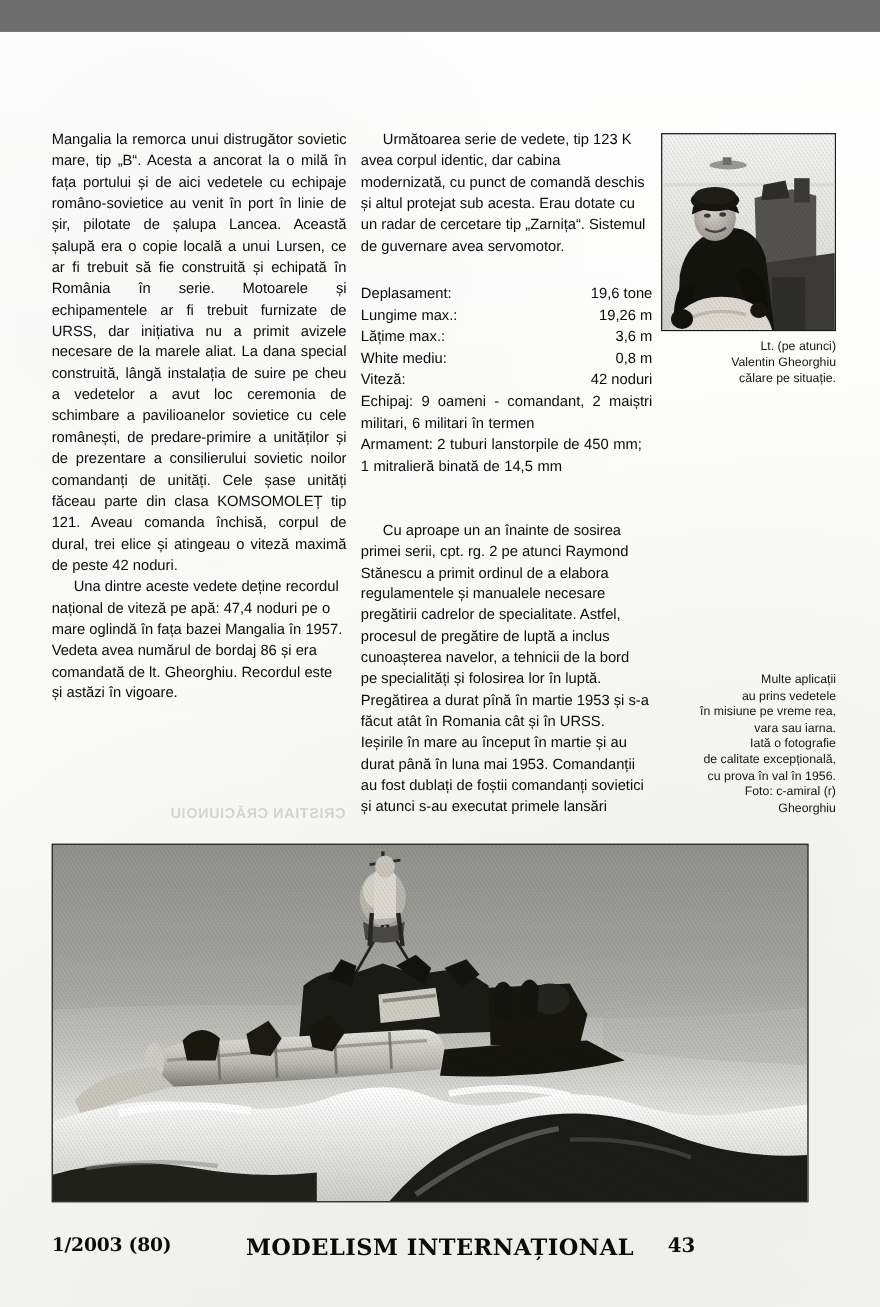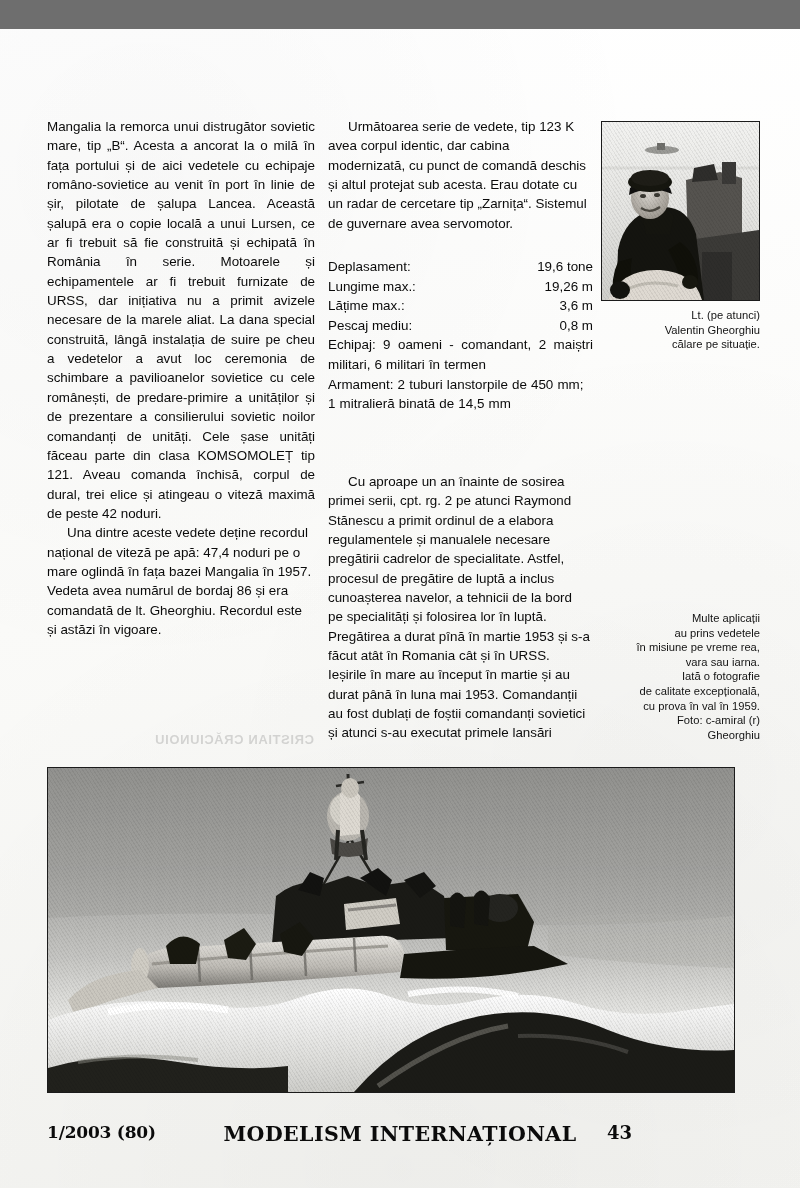--- a/index.html
+++ b/index.html
@@ -165,22 +165,26 @@
     </div>
     <div class="spec-row">
       <span class="spec-label">Lungime max.:</span>
       <span class="spec-value">19,26 m</span>
     </div>
     <div class="spec-row">
       <span class="spec-label">Lățime max.:</span>
       <span class="spec-value">3,6 m</span>
     </div>
     <div class="spec-row">
-      <span class="spec-label">Pescaj mediu:</span>
+      <span class="spec-label">White mediu:</span>
       <span class="spec-value">0,8 m</span>
+    </div>
+    <div class="spec-row">
+      <span class="spec-label">Viteză:</span>
+      <span class="spec-value">42  noduri</span>
     </div>
     <div class="spec-line">Echipaj: 9 oameni - comandant, 2 maiștri militari, 6 militari în termen</div>
     <div class="spec-line">Armament: 2 tuburi lanstorpile de 450 mm; 1 mitralieră binată de 14,5 mm</div>
   </div>
 
   <div class="col" id="col-right-bottom">
     <p class="indent">Cu aproape un an înainte de sosirea primei serii, cpt. rg. 2 pe atunci Raymond Stănescu a primit ordinul de a elabora regulamentele și manualele necesare pregătirii cadrelor de specialitate. Astfel, procesul de pregătire de luptă a inclus cunoașterea navelor, a tehnicii de la bord pe specialități și folosirea lor în luptă. Pregătirea a durat pînă în martie 1953 și s-a făcut atât în Romania cât și în URSS. Ieșirile în mare au început în martie și au durat până în luna mai 1953. Comandanții au fost dublați de foștii comandanți sovietici și atunci s-au executat primele lansări</p>
   </div>
 
   <div class="photo" id="photo-officer">
@@ -236,21 +240,21 @@
   <div class="caption" id="caption-officer" style="white-space: pre-line;">Lt. (pe atunci)
 Valentin Gheorghiu
 călare pe situație.</div>
 
   <div class="caption" id="caption-photo" style="white-space: pre-line;">Multe aplicații
 au prins vedetele
 în misiune pe vreme rea,
 vara sau iarna.
 Iată o fotografie
 de calitate excepțională,
-cu prova în val în 1959.
+cu prova în val în 1956.
 Foto: c-amiral (r)
 Gheorghiu</div>
 
   <div id="bleed-through">CRISTIAN CRĂCIUNOIU</div>
 
   <div class="photo" id="photo-boat">
     <div class="photo-inner">
       <svg width="100%" height="100%" viewBox="0 0 686 324" preserveAspectRatio="none">
         <defs>
           <linearGradient id="seaSky" x1="0" y1="0" x2="0" y2="1">

